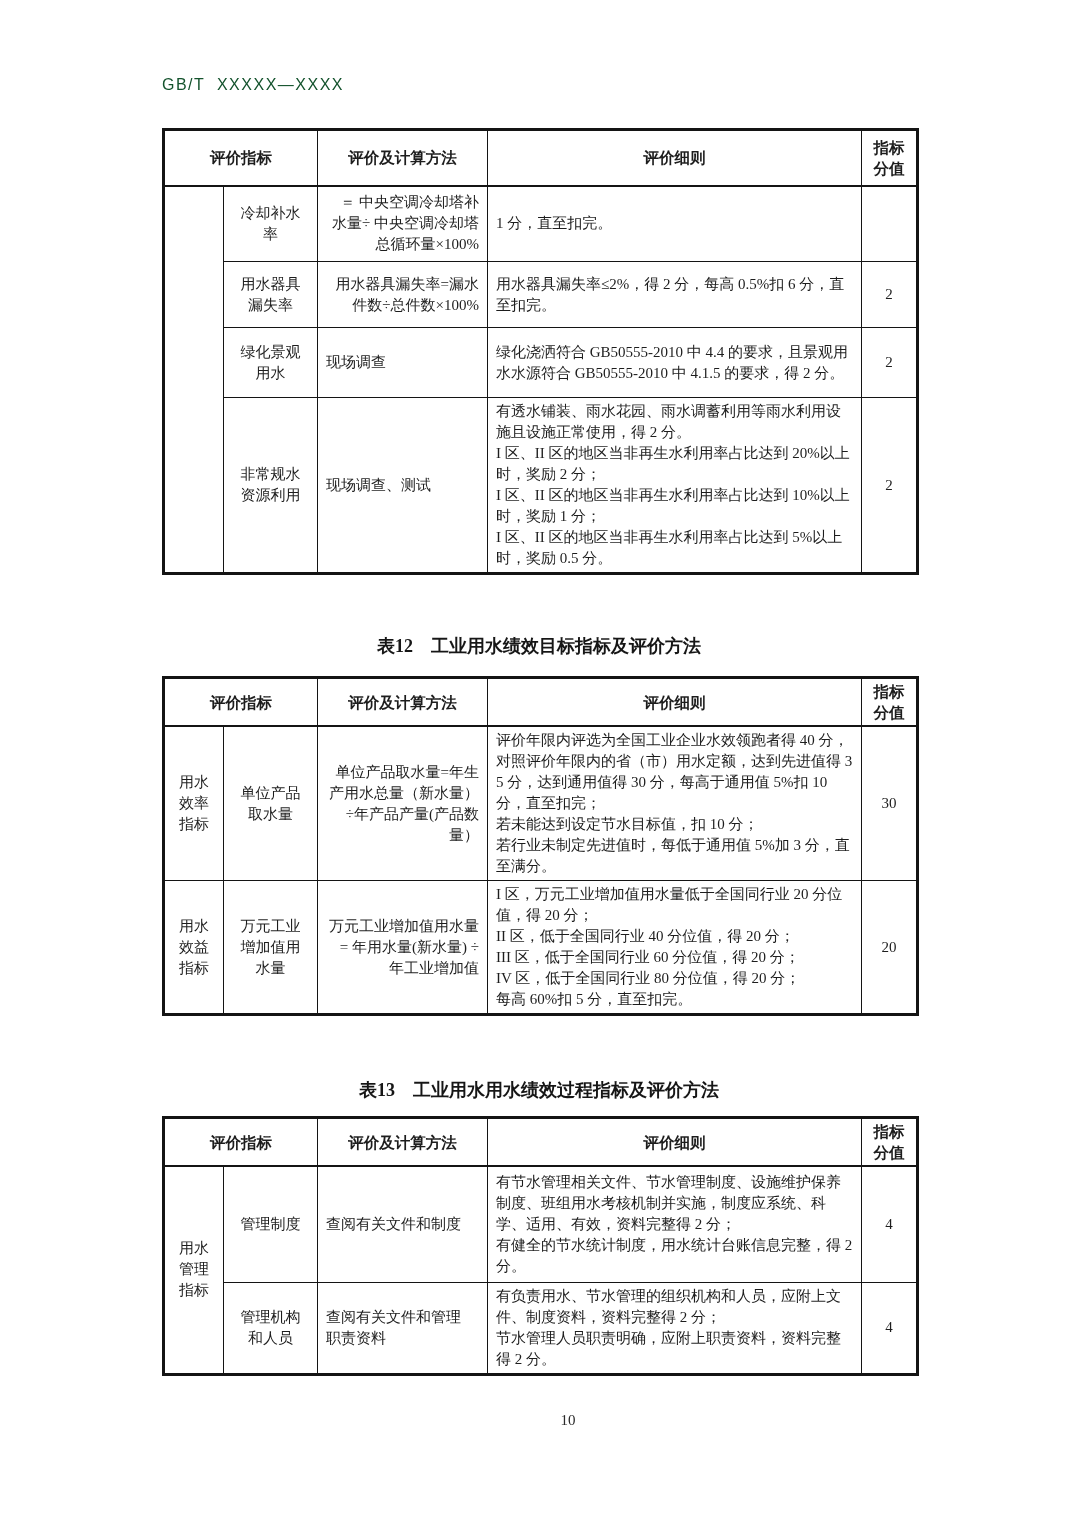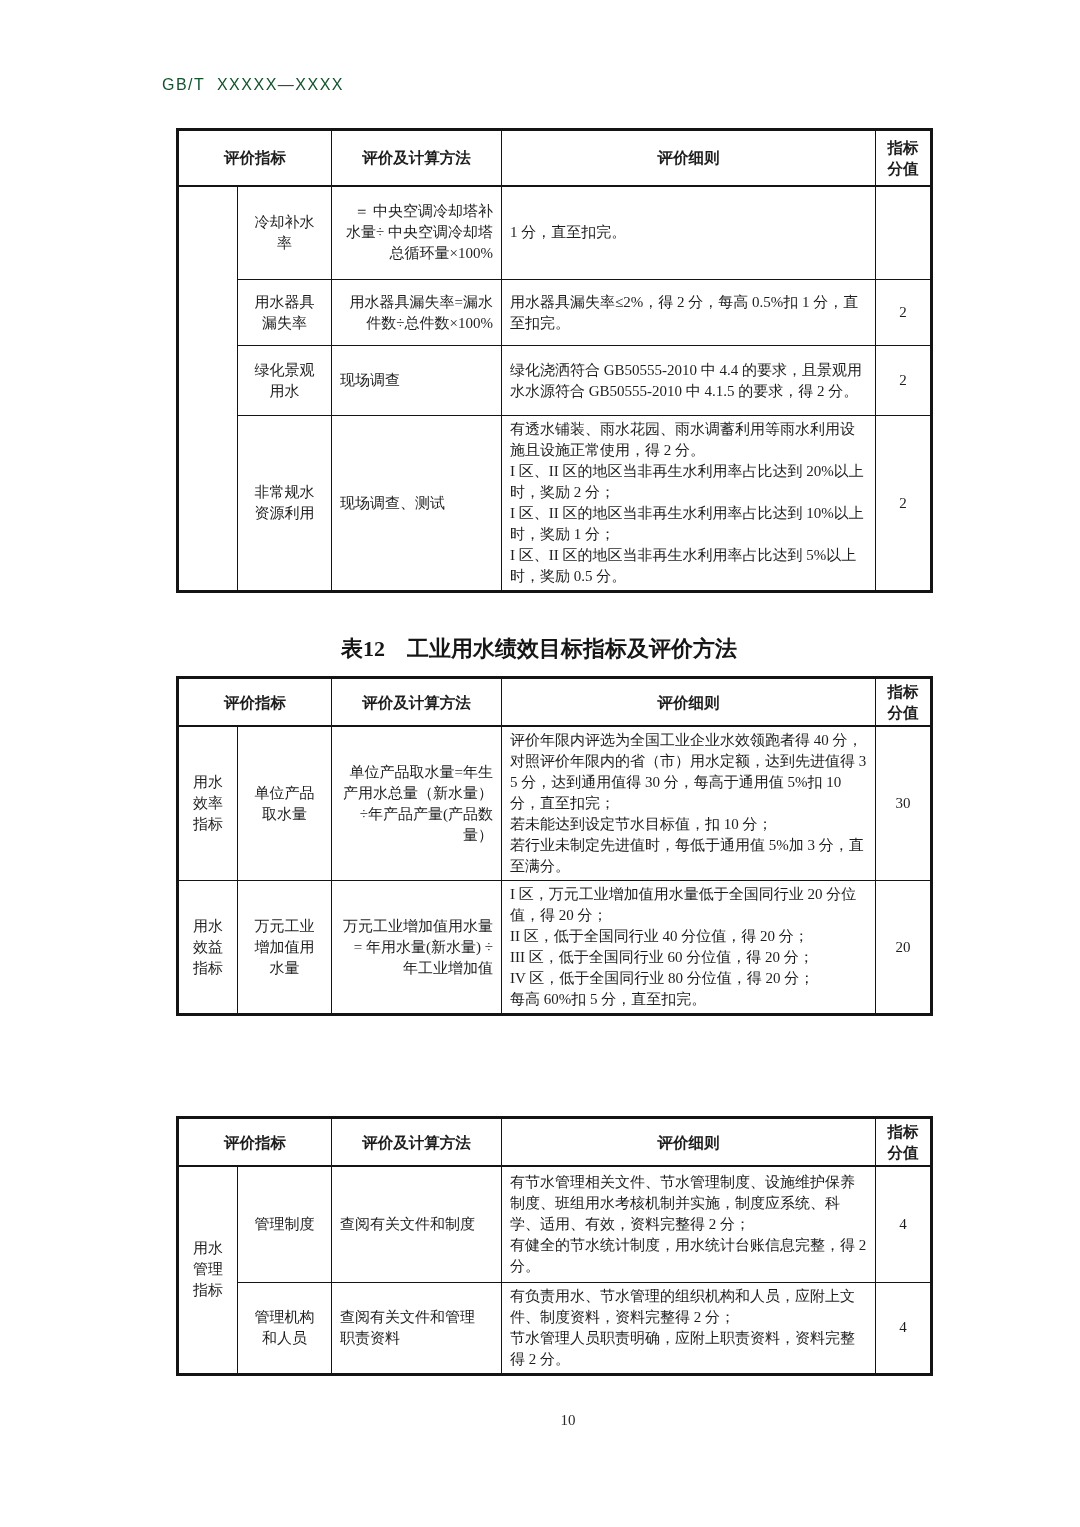--- a/index.html
+++ b/index.html
@@ -17,21 +17,21 @@
     color:var(--ink);
     overflow:hidden;
   }
   .doc-header{
     position:absolute;left:162px;top:76px;
     font-family:"Liberation Sans","DejaVu Sans",sans-serif;
     font-size:16px;letter-spacing:1.5px;color:#14532d;
     white-space:pre;
   }
   table.std{
-    position:absolute;left:176px;
+    position:absolute;left:162px;
     width:754px;
     border-collapse:collapse;
     table-layout:fixed;
     font-size:15px;line-height:21px;
     background:var(--bg);
   }
   table.std{border:3px solid var(--border);}
   table.std th, table.std td{
     border:1px solid var(--border);
     padding:3px 8px;
@@ -58,28 +58,28 @@
   td.method.center{ text-align:left; }
   td.detail{
     text-align:left; vertical-align:top;
     white-space:pre-line;
     padding:3px 10px 2px 10px;
   }
   td.score{ text-align:center; padding:2px; }
 
   .t11{top:128px;}
   .t11 tr.hh{height:56px;}
-  .t11 tr.r1{height:94px;margin-top:37px;}
+  .t11 tr.r1{height:76px;margin-top:37px;}
   .t11 tr.r2{height:66px;}
   .t11 tr.r3{height:70px;}
   .t11 tr.r4{height:172px;}
 
   .tbl-caption{
     position:absolute;left:162px;width:754px;
-    text-align:center;font-weight:bold;font-size:22px;
+    text-align:center;font-weight:bold;font-size:18px;
     color:#161616;
     font-family:"Liberation Serif","DejaVu Serif",serif;
   }
   .cap12{top:634px;}
   .cap13{top:1078px;}
 
   .t12{top:676px;}
   .t12 tr.hh{height:48px;}
   .t12 tr.r1{height:154px;}
   .t12 tr.r2{height:131px;}
@@ -124,21 +124,21 @@
         <td class="ind">冷却补水
 率</td>
         <td class="method">＝ 中央空调冷却塔补水量÷ 中央空调冷却塔总循环量×100%</td>
         <td class="detail">1 分，直至扣完。</td>
         <td class="score"></td>
       </tr>
       <tr class="r2">
         <td class="ind">用水器具
 漏失率</td>
         <td class="method">用水器具漏失率=漏水件数÷总件数×100%</td>
-        <td class="detail">用水器具漏失率≤2%，得 2 分，每高 0.5%扣 1 分，直至扣完。</td>
+        <td class="detail">用水器具漏失率≤2%，得 2 分，每高 0.5%扣 6 分，直至扣完。</td>
         <td class="score">2</td>
       </tr>
       <tr class="r3">
         <td class="ind">绿化景观
 用水</td>
         <td class="method center">现场调查</td>
         <td class="detail">绿化浇洒符合 GB50555-2010 中 4.4 的要求，且景观用水水源符合 GB50555-2010 中 4.1.5 的要求，得 2 分。</td>
         <td class="score">2</td>
       </tr>
       <tr class="r4">
@@ -196,20 +196,21 @@
         <td class="detail">I 区，万元工业增加值用水量低于全国同行业 20 分位值，得 20 分；
 II 区，低于全国同行业 40 分位值，得 20 分；
 III 区，低于全国同行业 60 分位值，得 20 分；
 IV 区，低于全国同行业 80 分位值，得 20 分；
 每高 60%扣 5 分，直至扣完。</td>
         <td class="score">20</td>
       </tr>
     </tbody>
   </table>
 
+  <div class="tbl-caption cap13">表13　工业用水用水绩效过程指标及评价方法</div>
   <table class="std t13">
     <colgroup>
       <col class="col-group">
         <col class="col-ind">
         <col class="col-method">
         <col class="col-detail">
         <col class="col-score">
     </colgroup>
     <thead>
       <tr class="hh">

